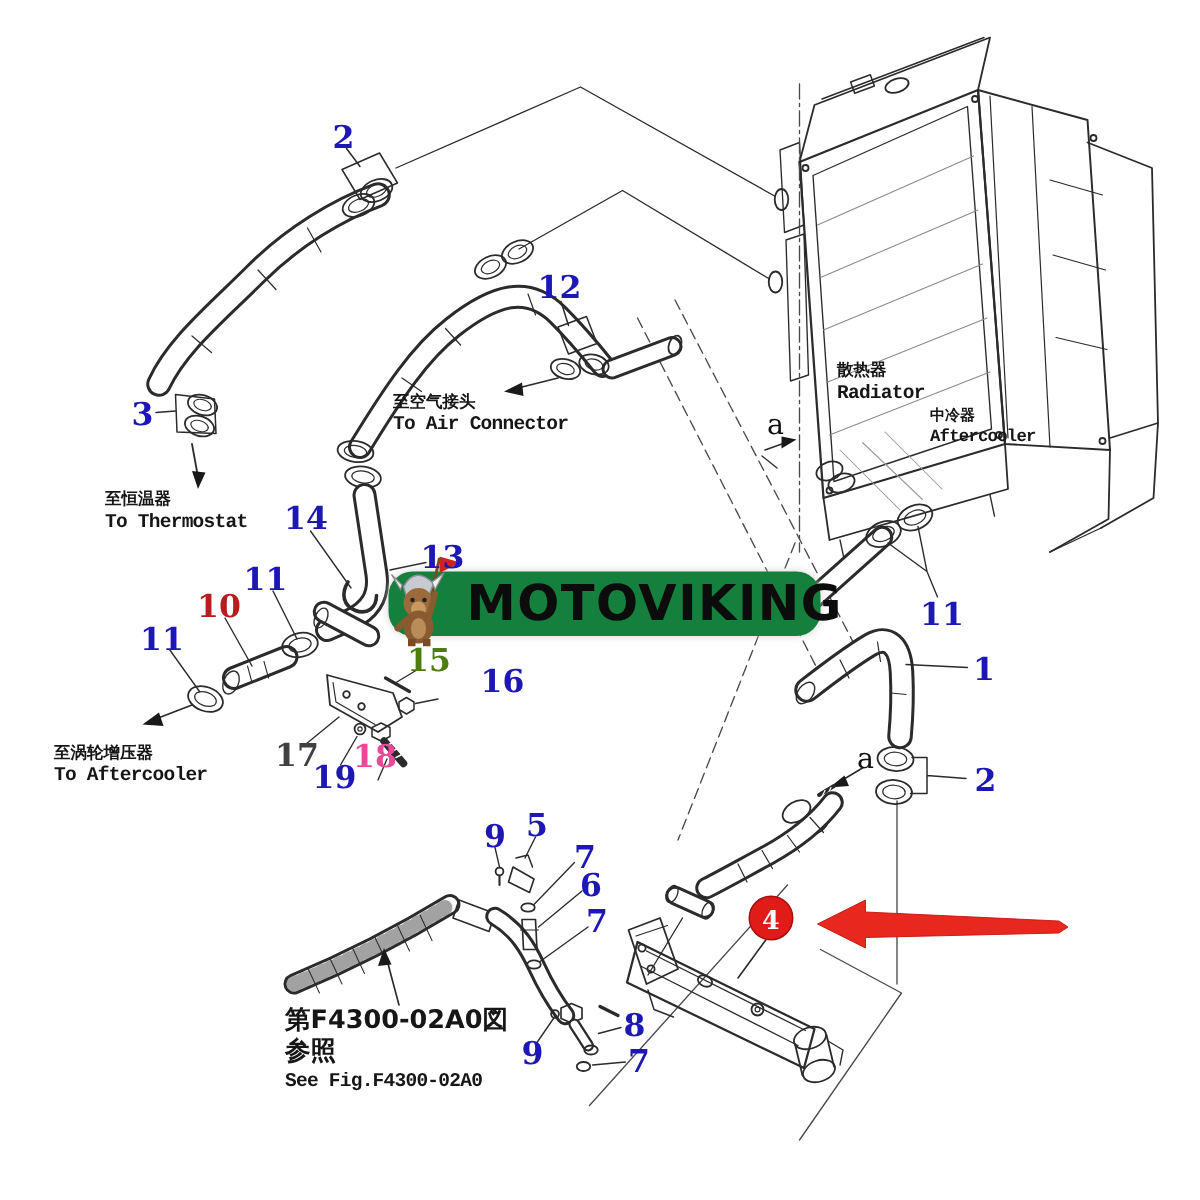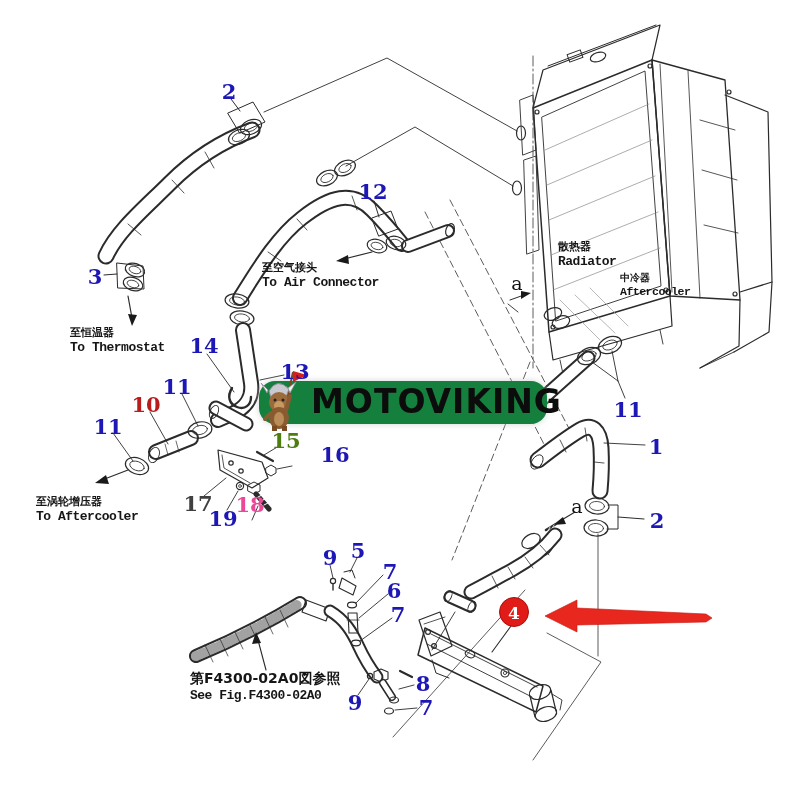--- a/index.html
+++ b/index.html
@@ -337,21 +337,21 @@
   </div>
   <div class="anno" style="left:620px;top:272px;width:86px;">
     <span class="zh" style="font-size:10px">中冷器</span>
     <span class="en" style="font-size:11.5px">Aftercooler</span>
   </div>
   <div class="anno" style="left:36px;top:495px;width:135px;">
     <span class="zh">至涡轮增压器</span>
     <span class="en">To Aftercooler</span>
   </div>
   <div class="anno" style="left:190px;top:670px;width:160px;text-align:left;">
-    <span class="zh" style="font-size:14px">第F4300-02A0図参照</span>
+    <span class="zh" style="font-size:17px">第F4300-02A0図参照</span>
     <span class="en">See Fig.F4300-02A0</span>
   </div>
 
   <div id="labels">
       <span class="plabel" style="left: 229px; top: 91px; color: rgb(29, 23, 181);">2</span>
       <span class="plabel" style="left: 95px; top: 276px; color: rgb(29, 23, 181);">3</span>
       <span class="plabel" style="left: 373px; top: 191px; color: rgb(29, 23, 181);">12</span>
       <span class="plabel" style="left: 204px; top: 345px; color: rgb(29, 23, 181);">14</span>
       <span class="plabel" style="left: 295px; top: 371px; color: rgb(29, 23, 181);">13</span>
       <span class="plabel" style="left: 177px; top: 386px; color: rgb(29, 23, 181);">11</span>

